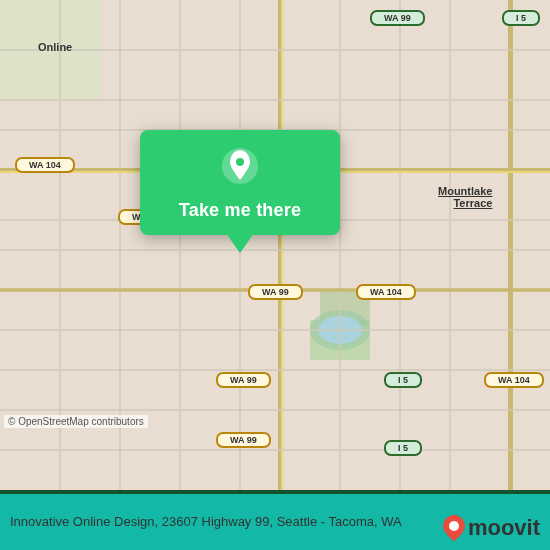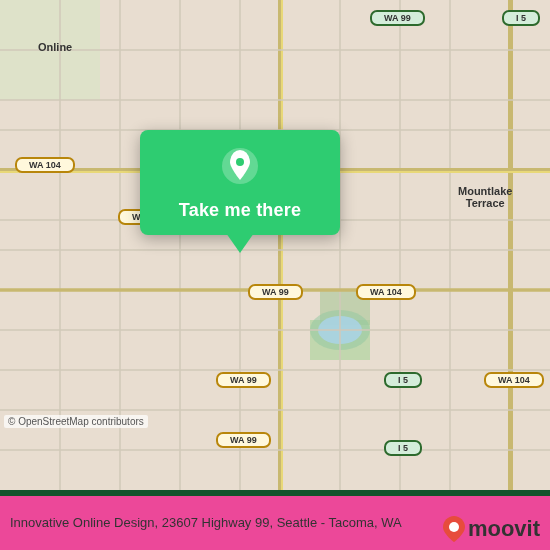--- a/index.html
+++ b/index.html
@@ -16,25 +16,25 @@
       height: 490px;
       position: relative;
       overflow: hidden;
       background-color: #e8e0d8;
     }
 
     
     #info-bar {
       width: 550px;
       height: 60px;
-      background: #ec4899;
+      background: #14b8a6;
       display: flex;
       align-items: center;
       padding: 6px 10px;
-      border-top: 6px solid #14532d;
+      border-top: 4px solid #14532d;
     }
 
     #moovit-logo {
       margin-left: auto;
       display: flex;
       align-items: center;
       gap: 4px;
       margin-top: 12px;
     }
 
@@ -181,21 +181,21 @@
     <line x1="0" y1="130" x2="550" y2="130" stroke="#d0c8b8" stroke-width="1.5"></line>
     <line x1="0" y1="220" x2="550" y2="220" stroke="#d0c8b8" stroke-width="1.5"></line>
     <line x1="0" y1="250" x2="550" y2="250" stroke="#d0c8b8" stroke-width="1.5"></line>
     <line x1="0" y1="330" x2="550" y2="330" stroke="#d0c8b8" stroke-width="1.5"></line>
     <line x1="0" y1="370" x2="550" y2="370" stroke="#d0c8b8" stroke-width="1.5"></line>
     <line x1="0" y1="410" x2="550" y2="410" stroke="#d0c8b8" stroke-width="1.5"></line>
     <line x1="0" y1="450" x2="550" y2="450" stroke="#d0c8b8" stroke-width="1.5"></line>
   </svg>
 
   <div class="city-label" style="top:41px; left:38px;">Online</div>
-  <div class="city-label" style="top:185px; left:458px; text-align:center;">Mountlake<br>Terrace</div>
+  <div class="city-label" style="top:185px; left:438px; text-align:right;text-decoration:underline;">Mountlake<br>Terrace</div>
 
   <div class="road-badge road-badge-green" style="top:10px; left:370px;">WA 99</div>
   <div class="road-badge road-badge-green" style="top:10px; left:502px;">I 5</div>
   <div class="road-badge" style="top:157px; left:15px;">WA 104</div>
   <div class="road-badge" style="top:209px; left:118px;">WA 104</div>
   <div class="road-badge" style="top:209px; left:248px;">WA 99</div>
   <div class="road-badge" style="top:284px; left:248px;">WA 99</div>
   <div class="road-badge" style="top:372px; left:216px;">WA 99</div>
   <div class="road-badge" style="top:432px; left:216px;">WA 99</div>
   <div class="road-badge" style="top:284px; left:356px;">WA 104</div>

